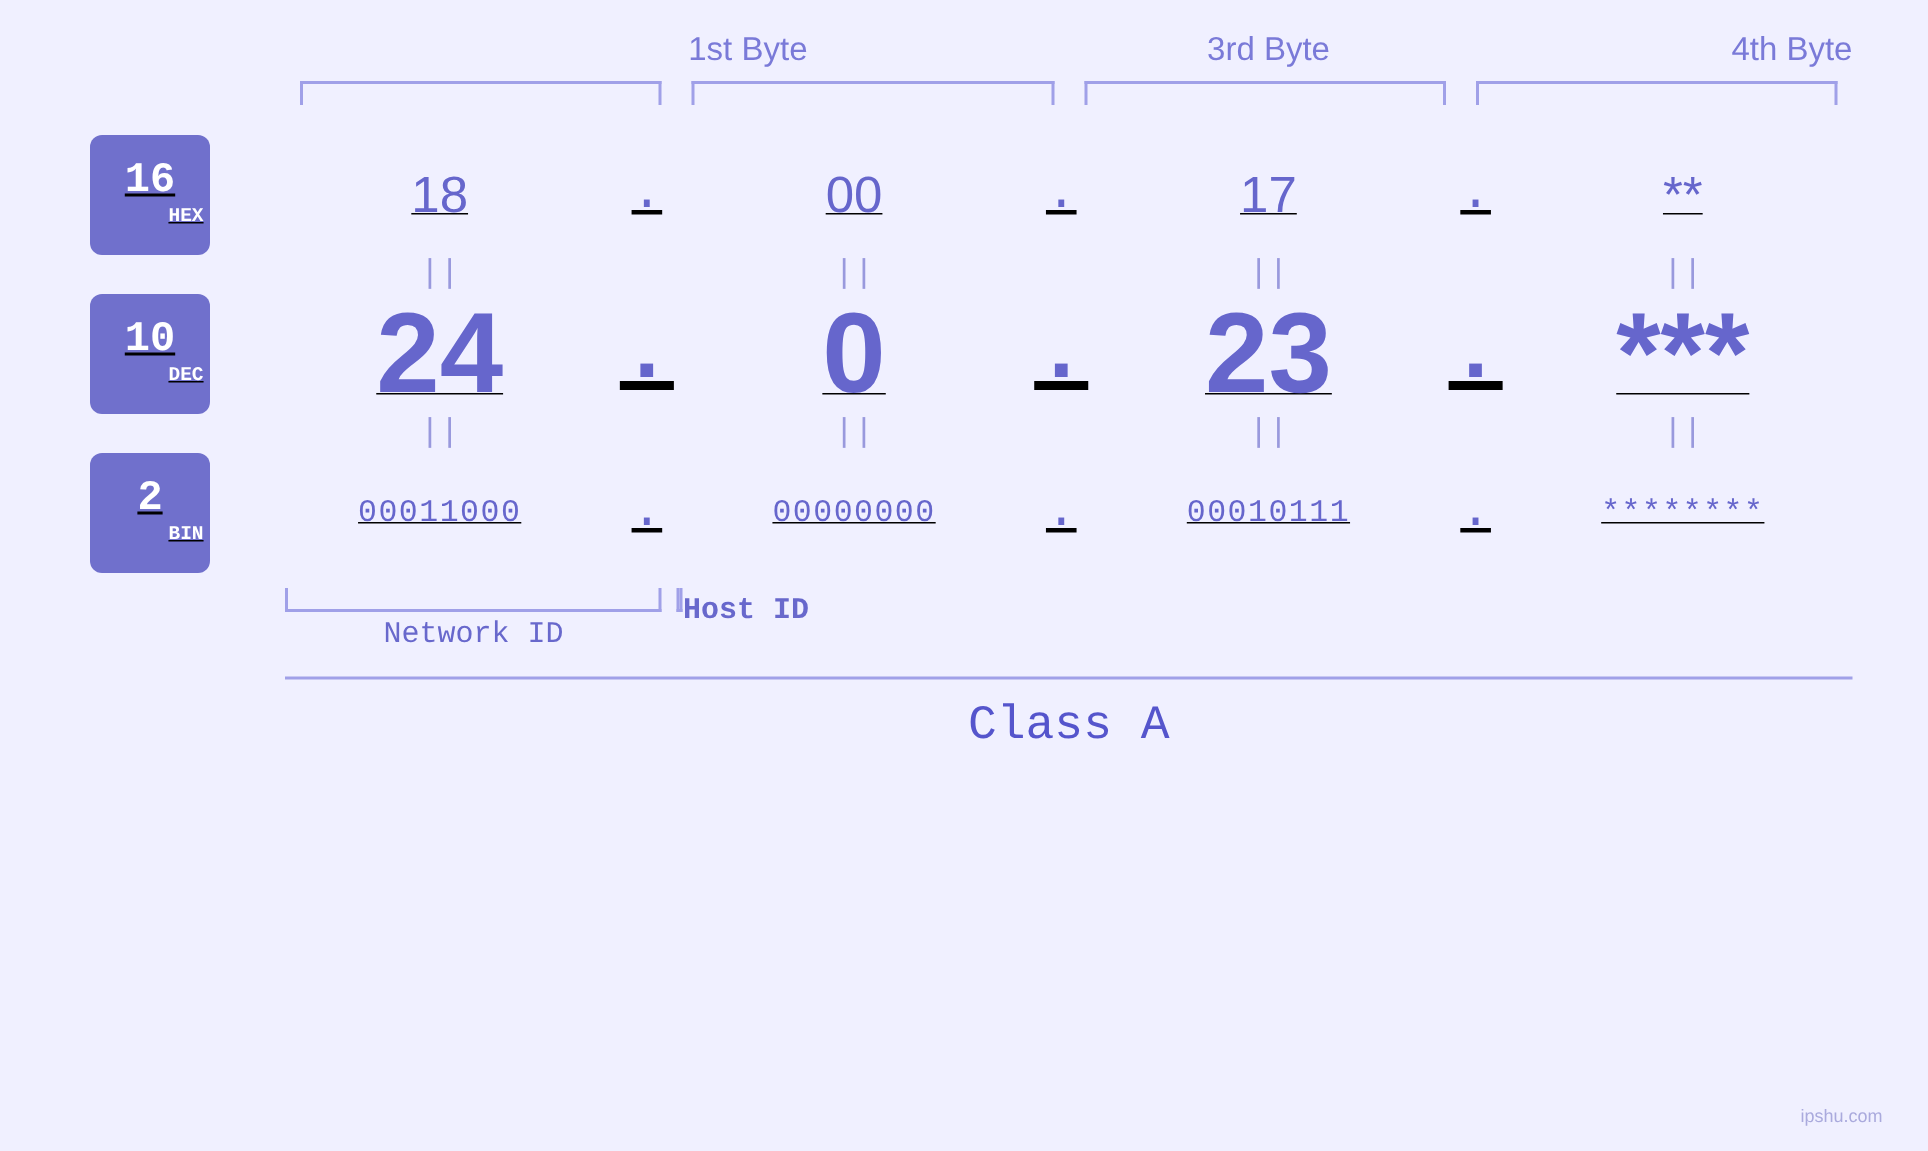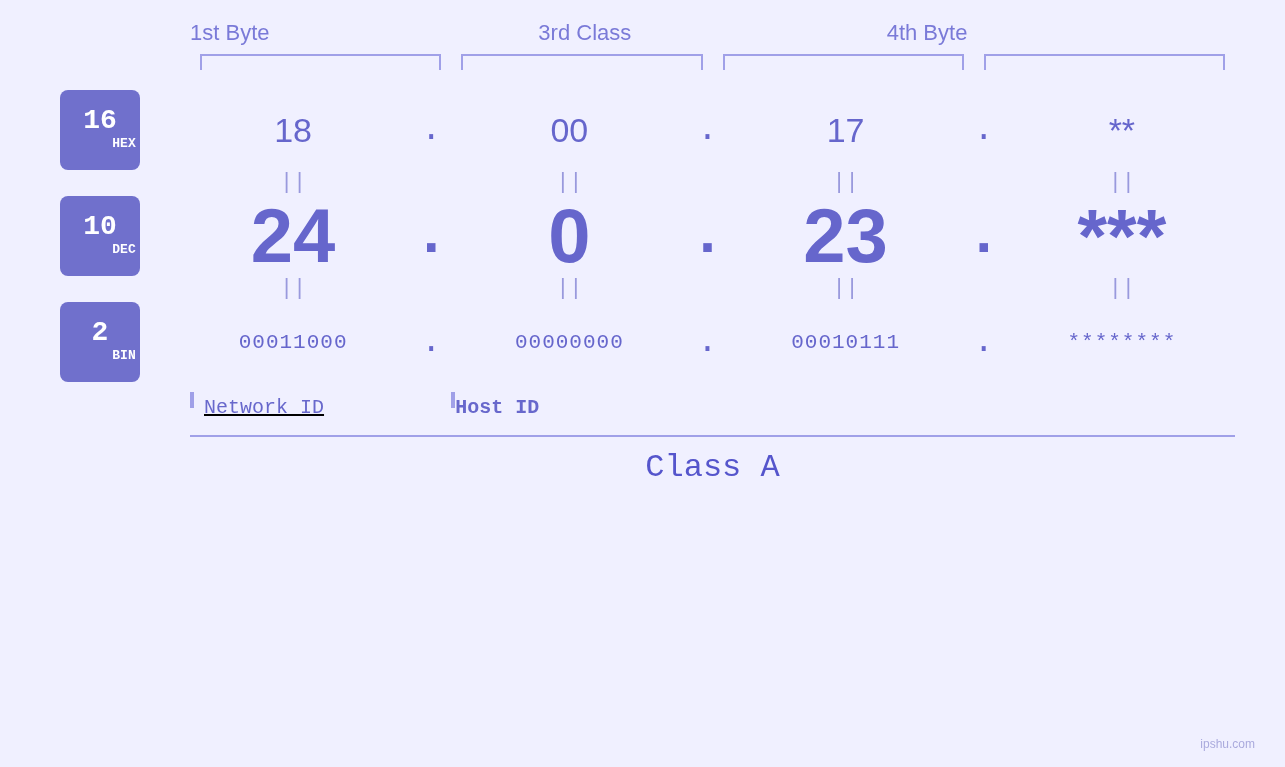--- a/index.html
+++ b/index.html
@@ -26,21 +26,21 @@
     
     .byte-headers {
       display: flex;
       width: 100%;
       padding-left: 140px;
       margin-top: 20px;
     }
 
     .byte-header {
       flex: 1;
-      text-align: left;
+      text-align: right;
       color: #7a7ad8;
       font-size: 22px;
       font-family: Arial, sans-serif;
       padding-bottom: 8px;
     }
 
     
     .bracket-row {
       display: flex;
       width: 100%;
@@ -91,20 +91,21 @@
       color: #aaaadd;
       font-size: 12px;
       font-family: Arial, sans-serif;
     }
 
     
     .row-with-badge {
       display: flex;
       align-items: center;
       width: 100%;
+      text-decoration: underline;
     }
 
     .badge-slot {
       width: 130px;
       display: flex;
       align-items: center;
       justify-content: flex-start;
       padding-left: 10px;
     }
 
@@ -161,21 +162,21 @@
       width: 50px;
     }
   </style>
 </head>
 <body>
 
 <div class="container">
 
   <div class="byte-headers">
     <div class="byte-header">1st Byte</div>
-    <div class="byte-header">3rd Class</div>
+    <div class="byte-header">3rd Byte</div>
     <div class="byte-header">4th Byte</div>
   </div>
 
   <div class="bracket-row">
     <div class="bracket"></div>
     <div class="bracket"></div>
     <div class="bracket"></div>
     <div class="bracket"></div>
   </div>
 
@@ -278,21 +279,21 @@
       </div>
       <div class="dot-sep dot-bin">.</div>
       <div class="val-cell">
         <span class="bin-text">********</span>
       </div>
     </div>
   </div>
 
   <div style="display:flex; width:100%; padding-left:140px; margin-top:10px;">
 
-    <div style="flex:1; display:flex; flex-direction:row;text-decoration:underline;">
+    <div style="flex:1; display:flex; flex-direction:column;">
       <div style="height:16px; border-bottom:2px solid #a0a0e8; border-left:2px solid #a0a0e8; border-right:2px solid #a0a0e8; margin-right:10px;"></div>
       <div style="text-align:center; color:#6868cc; font-size:20px; font-family:'Courier New',monospace; margin-top:4px; padding-right:10px;">Network ID</div>
     </div>
 
     <div style="flex:3; display:flex; flex-direction:row;font-weight:bold;">
       <div style="height:16px; border-bottom:2px solid #a0a0e8; border-left:2px solid #a0a0e8; border-right:2px solid #a0a0e8;"></div>
       <div style="text-align:center; color:#6868cc; font-size:20px; font-family:'Courier New',monospace; margin-top:4px;">Host ID</div>
     </div>
   </div>
 

